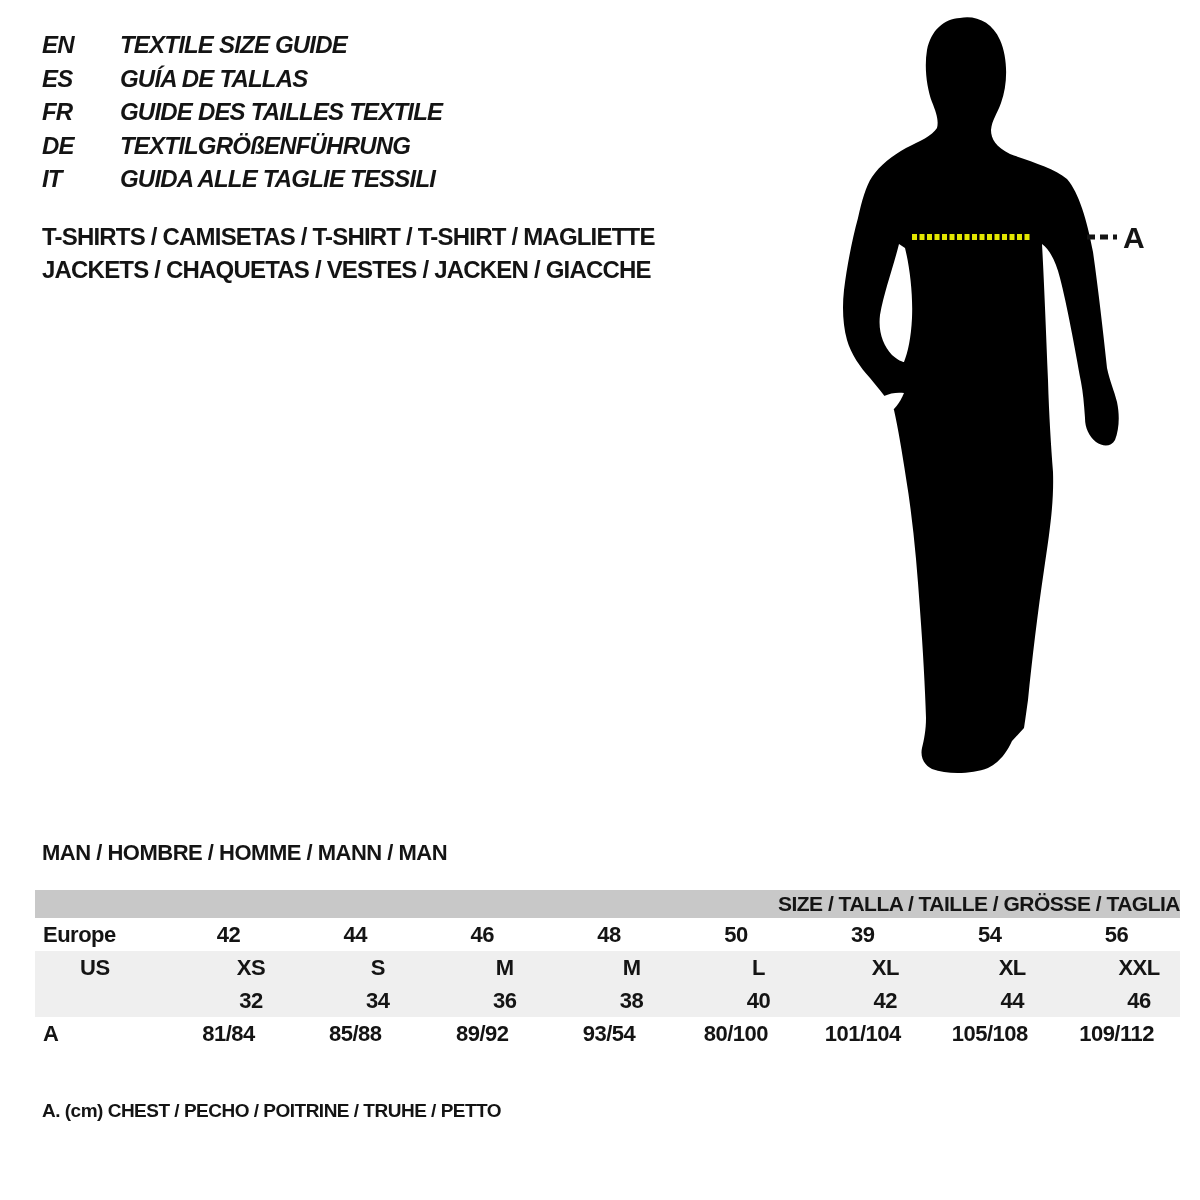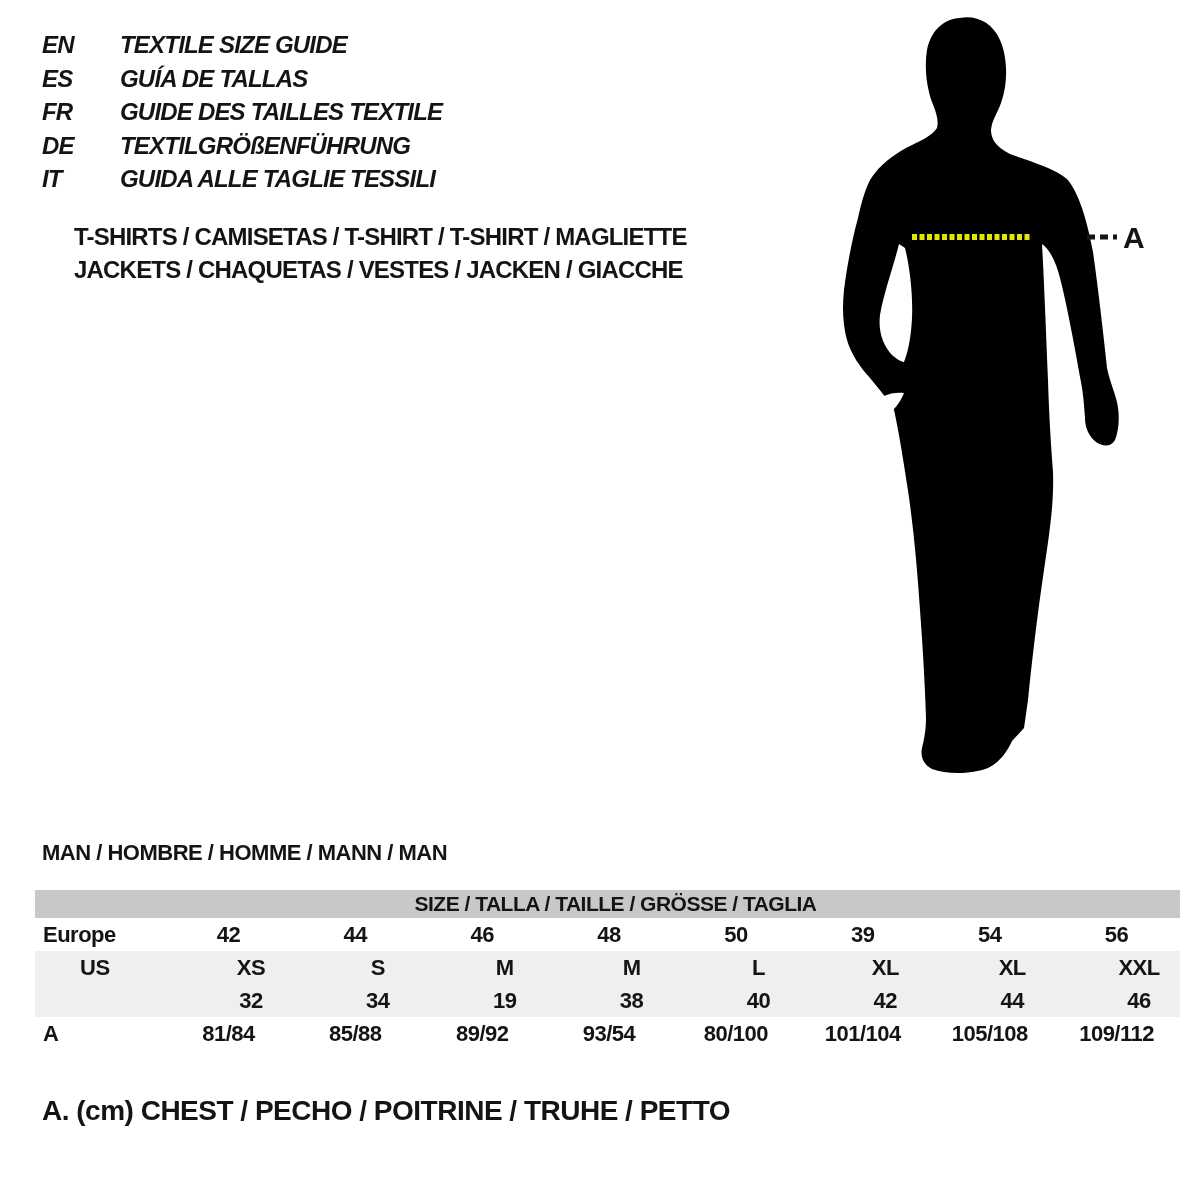--- a/index.html
+++ b/index.html
@@ -11,49 +11,49 @@
   }
   .canvas{position:relative;width:1200px;height:1200px;}
 
   
   .lang-block{position:absolute;left:42px;top:28px;font-style:italic;}
   .lang-row{display:flex;line-height:33.5px;font-size:24px;font-weight:700;letter-spacing:-0.8px;white-space:nowrap;}
   .lang-code{width:78px;flex:0 0 78px;}
 
   
   .cat-block{position:absolute;left:42px;top:220px;}
-  .cat-line{line-height:33px;font-size:24px;font-weight:700;letter-spacing:-0.8px;white-space:nowrap;margin-left:32px;}
+  .cat-line{line-height:33px;font-size:24px;font-weight:700;letter-spacing:-0.8px;white-space:nowrap;}
 
   
   .figure{position:absolute;left:820px;top:0;width:380px;height:800px;}
   .figure .sil{fill:var(--c-silhouette,#000000);}
   .figure .gap{fill:var(--c-page-bg,#ffffff);}
   .figure .chest-line{stroke:var(--c-measure-line-yellow,#e3e600);stroke-width:6;stroke-dasharray:5 2.5;fill:none;}
   .figure .callout{stroke:var(--c-text,#141414);stroke-width:5;stroke-dasharray:8 5;fill:none;}
   .figure .a-label{font-family:"Liberation Sans","DejaVu Sans",sans-serif;font-size:30px;font-weight:700;fill:var(--c-text,#141414);}
 
   
   .section-title{position:absolute;left:42px;top:840px;font-size:22px;font-weight:700;letter-spacing:-0.5px;line-height:26px;white-space:nowrap;}
 
   
   .size-table{position:absolute;left:35px;top:890px;width:1145px;border-collapse:collapse;table-layout:fixed;}
   .size-table th{
     background:var(--c-table-header-bg,#c8c8c8);
-    height:28px;text-align:center;padding:0 0 0 16px;
+    height:28px;text-align:right;padding:0 0 0 16px;
     font-size:21px;font-weight:700;letter-spacing:-0.5px;white-space:nowrap;
   }
   .size-table td{
     height:33px;text-align:center;padding:0;
     font-size:22px;font-weight:700;letter-spacing:-0.5px;white-space:nowrap;
   }
   .size-table td.lbl{text-align:left;padding-left:8px;}
   .size-table tr.shaded td{background:var(--c-row-shade-bg,#efefef);padding-left:45px;}
 
   
-  .footnote{position:absolute;left:42px;top:1098px;font-size:28px;font-weight:700;letter-spacing:-0.5px;line-height:26px;white-space:nowrap;}
+  .footnote{position:absolute;left:42px;top:1098px;font-size:19px;font-weight:700;letter-spacing:-0.5px;line-height:26px;white-space:nowrap;}
 </style>
 </head>
 <body>
 
 <div class="canvas">
 
   <div class="lang-block">
     <div class="lang-row">
       <span class="lang-code">EN</span>
       <span class="lang-label">TEXTILE SIZE GUIDE</span>
@@ -180,21 +180,21 @@
         <td>M</td>
         <td>L</td>
         <td>XL</td>
         <td>XL</td>
         <td>XXL</td>
       </tr>
       <tr class="shaded">
         <td class="lbl"></td>
         <td>32</td>
         <td>34</td>
-        <td>19</td>
+        <td>36</td>
         <td>38</td>
         <td>40</td>
         <td>42</td>
         <td>44</td>
         <td>46</td>
       </tr>
       <tr>
         <td class="lbl">A</td>
         <td>81/84</td>
         <td>85/88</td>

